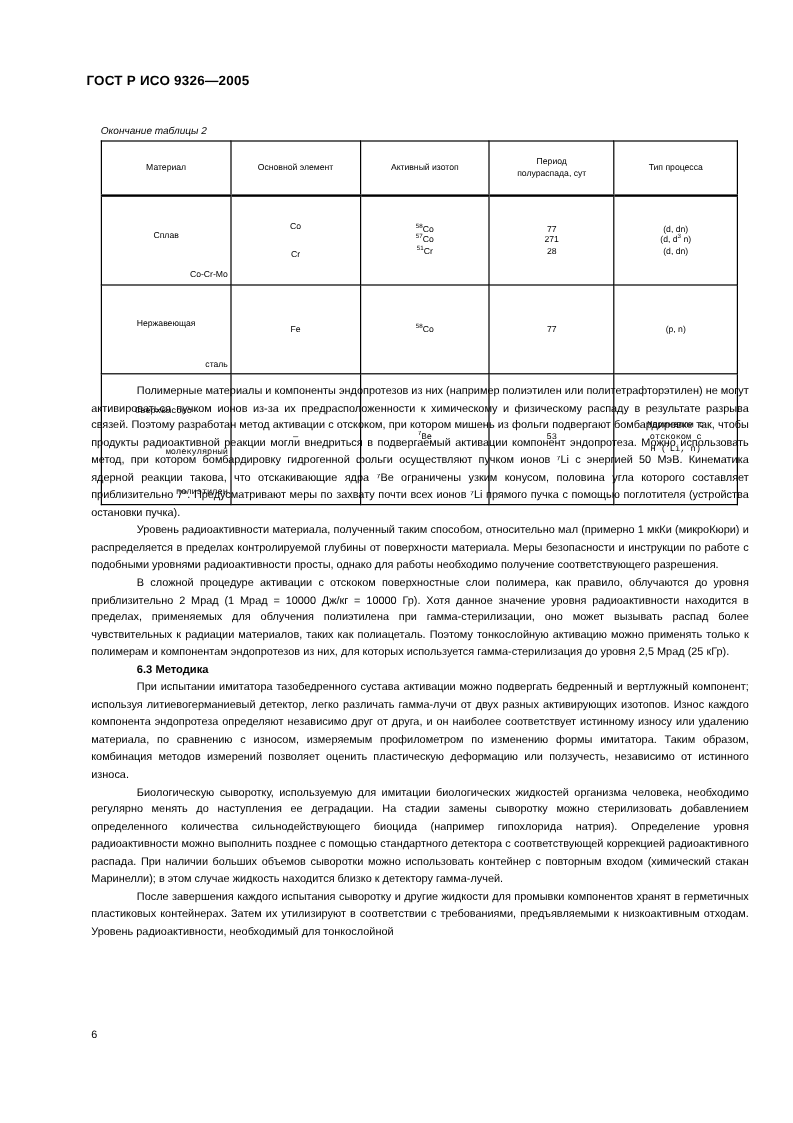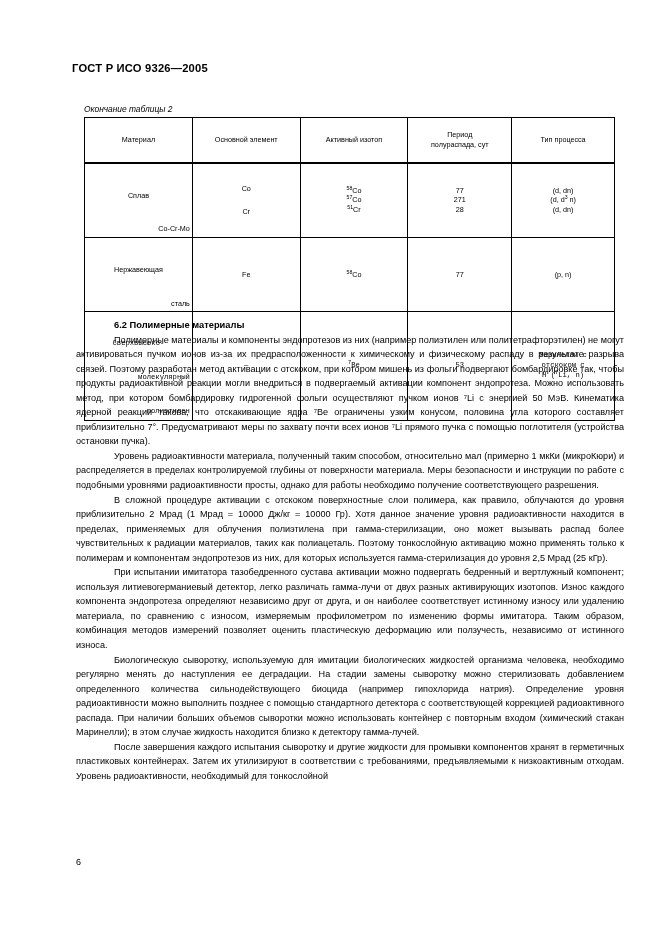--- a/index.html
+++ b/index.html
@@ -198,24 +198,24 @@
           <td class="sub-lines">
             <span>Маринелли с</span>
             <span>отскоком с</span>
             <span>H (<sup>7</sup>Li, n)</span>
           </td>
         </tr>
       </tbody>
   </table>
 
   <div class="blk body-text" id="text-block" style="top: 318px;">
-      <div class="sect-head">6.2  Полимерные материалы</div>
       <p class="para">Полимерные материалы и компоненты эндопротезов из них (например полиэтилен или политетрафторэтилен) не могут активироваться пучком ионов из-за их предрасположенности к химическому и физическому распаду в результате разрыва связей. Поэтому разработан метод активации с отскоком, при котором мишень из фольги подвергают бомбардировке так, чтобы продукты радиоактивной реакции могли внедриться в подвергаемый активации компонент эндопротеза. Можно использовать метод, при котором бомбардировку гидрогенной фольги осуществляют пучком ионов ⁷Li с энергией 50 МэВ. Кинематика ядерной реакции такова, что отскакивающие ядра ⁷Ве ограничены узким конусом, половина угла которого составляет приблизительно 7°. Предусматривают меры по захвату почти всех ионов ⁷Li прямого пучка с помощью поглотителя (устройства остановки пучка).</p>
       <p class="para">Уровень радиоактивности материала, полученный таким способом, относительно мал (примерно 1 мкКи (микроКюри) и распределяется в пределах контролируемой глубины от поверхности материала. Меры безопасности и инструкции по работе с подобными уровнями радиоактивности просты, однако для работы необходимо получение соответствующего разрешения.</p>
       <p class="para">В сложной процедуре активации с отскоком поверхностные слои полимера, как правило, облучаются до уровня приблизительно 2 Мрад (1 Мрад = 10000 Дж/кг = 10000 Гр). Хотя данное значение уровня радиоактивности находится в пределах, применяемых для облучения полиэтилена при гамма-стерилизации, оно может вызывать распад более чувствительных к радиации материалов, таких как полиацеталь. Поэтому тонкослойную активацию можно применять только к полимерам и компонентам эндопротезов из них, для которых используется гамма-стерилизация до уровня 2,5 Мрад (25 кГр).</p>
+      <div class="sect-head">6.3  Методика</div>
       <p class="para">При испытании имитатора тазобедренного сустава активации можно подвергать бедренный и вертлужный компонент; используя литиевогерманиевый детектор, легко различать гамма-лучи от двух разных активирующих изотопов. Износ каждого компонента эндопротеза определяют независимо друг от друга, и он наиболее соответствует истинному износу или удалению материала, по сравнению с износом, измеряемым профилометром по изменению формы имитатора. Таким образом, комбинация методов измерений позволяет оценить пластическую деформацию или ползучесть, независимо от истинного износа.</p>
       <p class="para">Биологическую сыворотку, используемую для имитации биологических жидкостей организма человека, необходимо регулярно менять до наступления ее деградации. На стадии замены сыворотку можно стерилизовать добавлением определенного количества сильнодействующего биоцида (например гипохлорида натрия). Определение уровня радиоактивности можно выполнить позднее с помощью стандартного детектора с соответствующей коррекцией радиоактивного распада. При наличии больших объемов сыворотки можно использовать контейнер с повторным входом (химический стакан Маринелли); в этом случае жидкость находится близко к детектору гамма-лучей.</p>
       <p class="para">После завершения каждого испытания сыворотку и другие жидкости для промывки компонентов хранят в герметичных пластиковых контейнерах. Затем их утилизируют в соответствии с требованиями, предъявляемыми к низкоактивным отходам. Уровень радиоактивности, необходимый для тонкослойной</p>
     </div>
 
   <div class="page-num">6</div>
 
 </div>
 
 </body></html>

